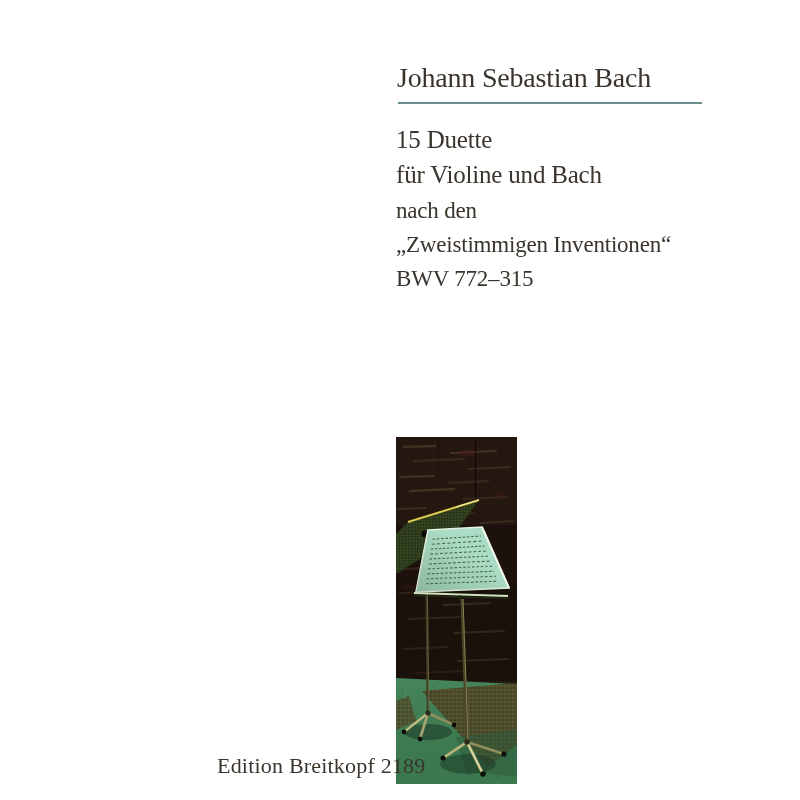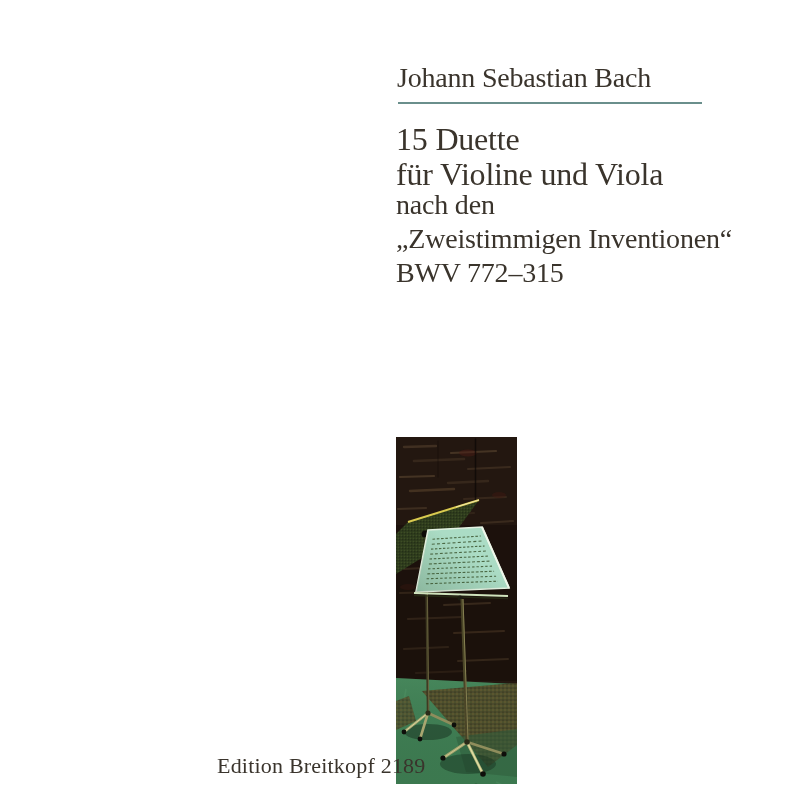--- a/index.html
+++ b/index.html
@@ -16,26 +16,26 @@
     font-size:28px;line-height:35px;letter-spacing:-0.2px;
     white-space:nowrap;
   }
   .rule{
     position:absolute;left:398px;top:102px;
     width:304px;height:2px;
     background:#6a8f8c;
   }
   .title-block{
     position:absolute;left:396px;top:122px;
-    font-size:32px;line-height:35px;letter-spacing:-0.2px;
+    font-size:25px;line-height:35px;letter-spacing:-0.2px;
     white-space:nowrap;
   }
   .subtitle-block{
-    position:absolute;left:396px;top:188px;
-    font-size:28px;line-height:34px;letter-spacing:-0.2px;
+    position:absolute;left:396px;top:194px;
+    font-size:23px;line-height:34px;letter-spacing:-0.2px;
     white-space:nowrap;
   }
   .edition{
     position:absolute;left:217px;top:752px;
     font-size:22px;line-height:28px;letter-spacing:0.2px;
     white-space:nowrap;
   }
   .photo{
     position:absolute;left:396px;top:437px;
     width:121px;height:358px;
@@ -46,21 +46,21 @@
 <body>
 
 <div class="cover">
 
   <div class="composer">Johann Sebastian Bach</div>
 
   <div class="rule"></div>
 
   <div class="title-block">
     <div>15 Duette</div>
-    <div>für Violine und Viola</div>
+    <div>für Violine und Bach</div>
   </div>
 
   <div class="subtitle-block">
     <div>nach den</div>
     <div>„Zweistimmigen Inventionen“</div>
     <div>BWV 772–315</div>
   </div>
 
   <div class="photo">
     <svg viewBox="0 0 121 358" xmlns="http://www.w3.org/2000/svg">

